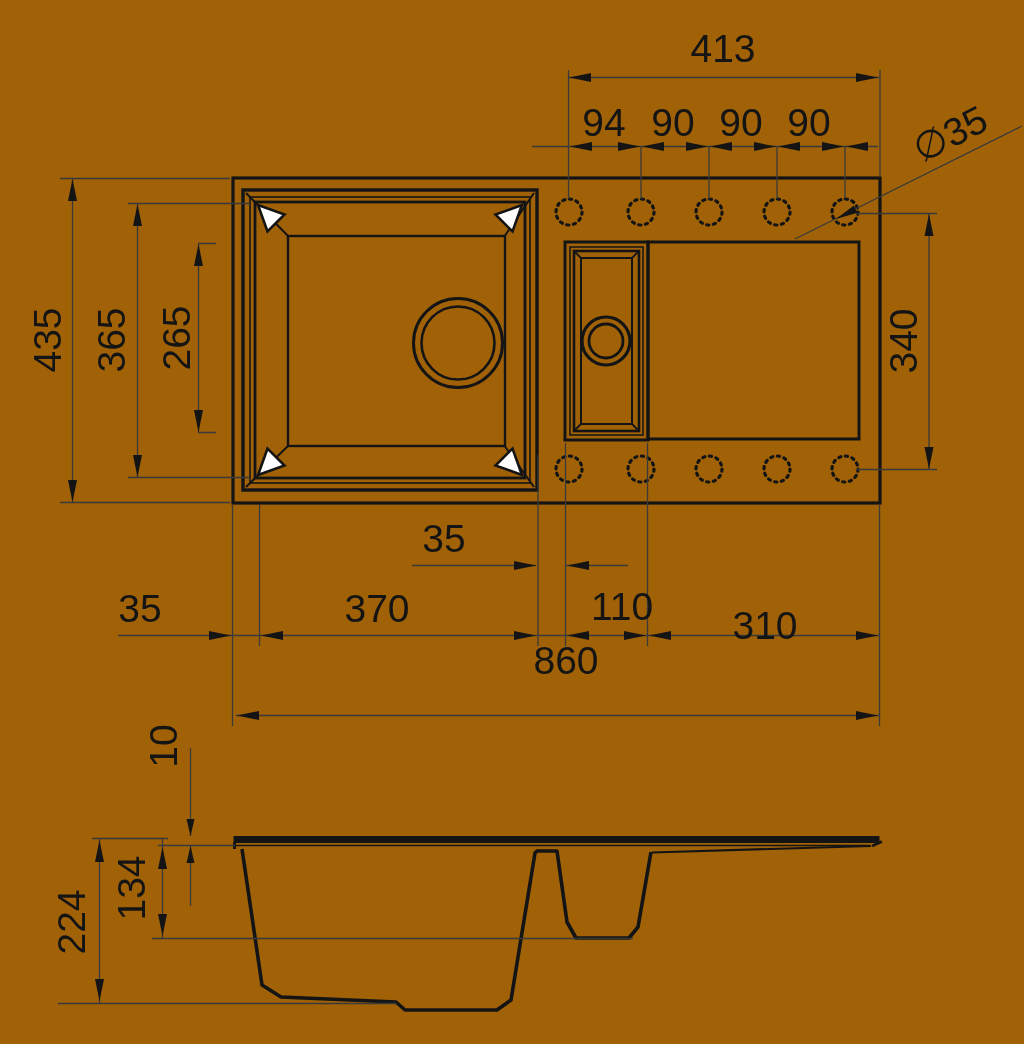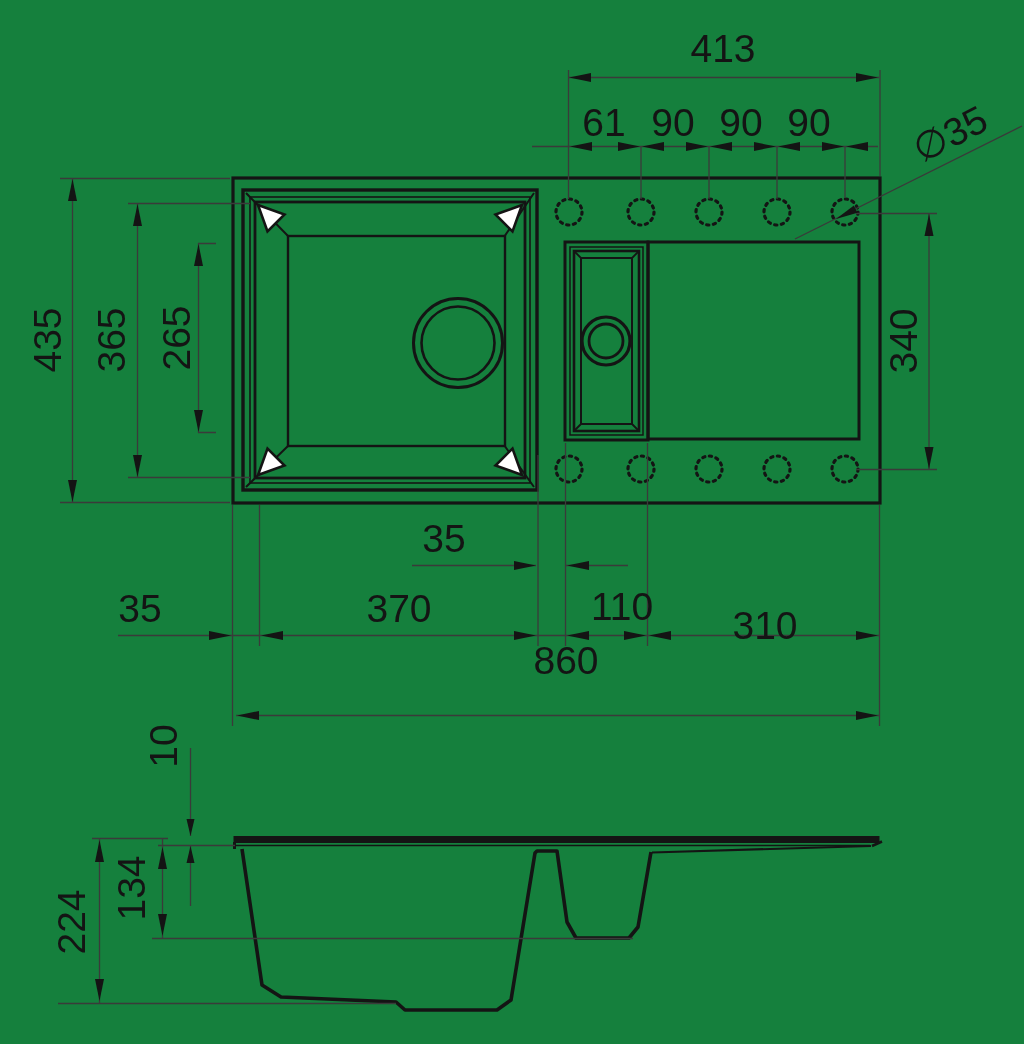--- a/index.html
+++ b/index.html
@@ -1,19 +1,19 @@
 <!DOCTYPE html>
 <html><head>
 <meta charset="utf-8">
 <style>
   html,body{margin:0;padding:0;background:#fff;}
   .stage{
     position:relative;
     width:1024px;height:1044px;
-    background:#15803d;
+    background:#a16207;
     font-family:"Liberation Sans", sans-serif;
     overflow:hidden;
   }
   .stage svg{position:absolute;left:0;top:0;}
   .lbl{
     position:absolute;
     transform:translate(-50%,-50%);
     font-size:39px;
     line-height:1;
     color:#141414;
@@ -152,34 +152,34 @@
     <polygon points="162.5,847 158,869 167,869"></polygon>
         <polygon points="162.5,936 158,914 167,914"></polygon>
     <polygon points="99.5,840 95,862 104,862"></polygon>
         <polygon points="99.5,1001 95,979 104,979"></polygon>
 
     <polygon points="836,219 857.5,212.8 853.9,205.6"></polygon>
   </g>
 </svg>
 
   <div class="lbl" style="left:723px;top:48px">413</div>
-  <div class="lbl" style="left:604px;top:122px">61</div>
+  <div class="lbl" style="left:604px;top:122px">94</div>
   <div class="lbl" style="left:673px;top:122px">90</div>
   <div class="lbl" style="left:741px;top:122px">90</div>
   <div class="lbl" style="left:809px;top:122px">90</div>
   <div class="lbl rot27" style="left:950px;top:134px">∅35</div>
 
   <div class="lbl rot90" style="left:47px;top:340px">435</div>
   <div class="lbl rot90" style="left:111px;top:340px">365</div>
   <div class="lbl rot90" style="left:176px;top:338px">265</div>
   <div class="lbl rot90" style="left:903px;top:341px">340</div>
 
   <div class="lbl" style="left:444px;top:538px">35</div>
   <div class="lbl" style="left:140px;top:608px">35</div>
-  <div class="lbl" style="left:399px;top:608px">370</div>
+  <div class="lbl" style="left:377px;top:608px">370</div>
   <div class="lbl" style="left:622px;top:606px">110</div>
   <div class="lbl" style="left:765px;top:625px">310</div>
   <div class="lbl" style="left:566px;top:660px">860</div>
 
   <div class="lbl rot90" style="left:163px;top:746px">10</div>
   <div class="lbl rot90" style="left:131px;top:888px">134</div>
   <div class="lbl rot90" style="left:71px;top:922px">224</div>
 
 </div>
 

